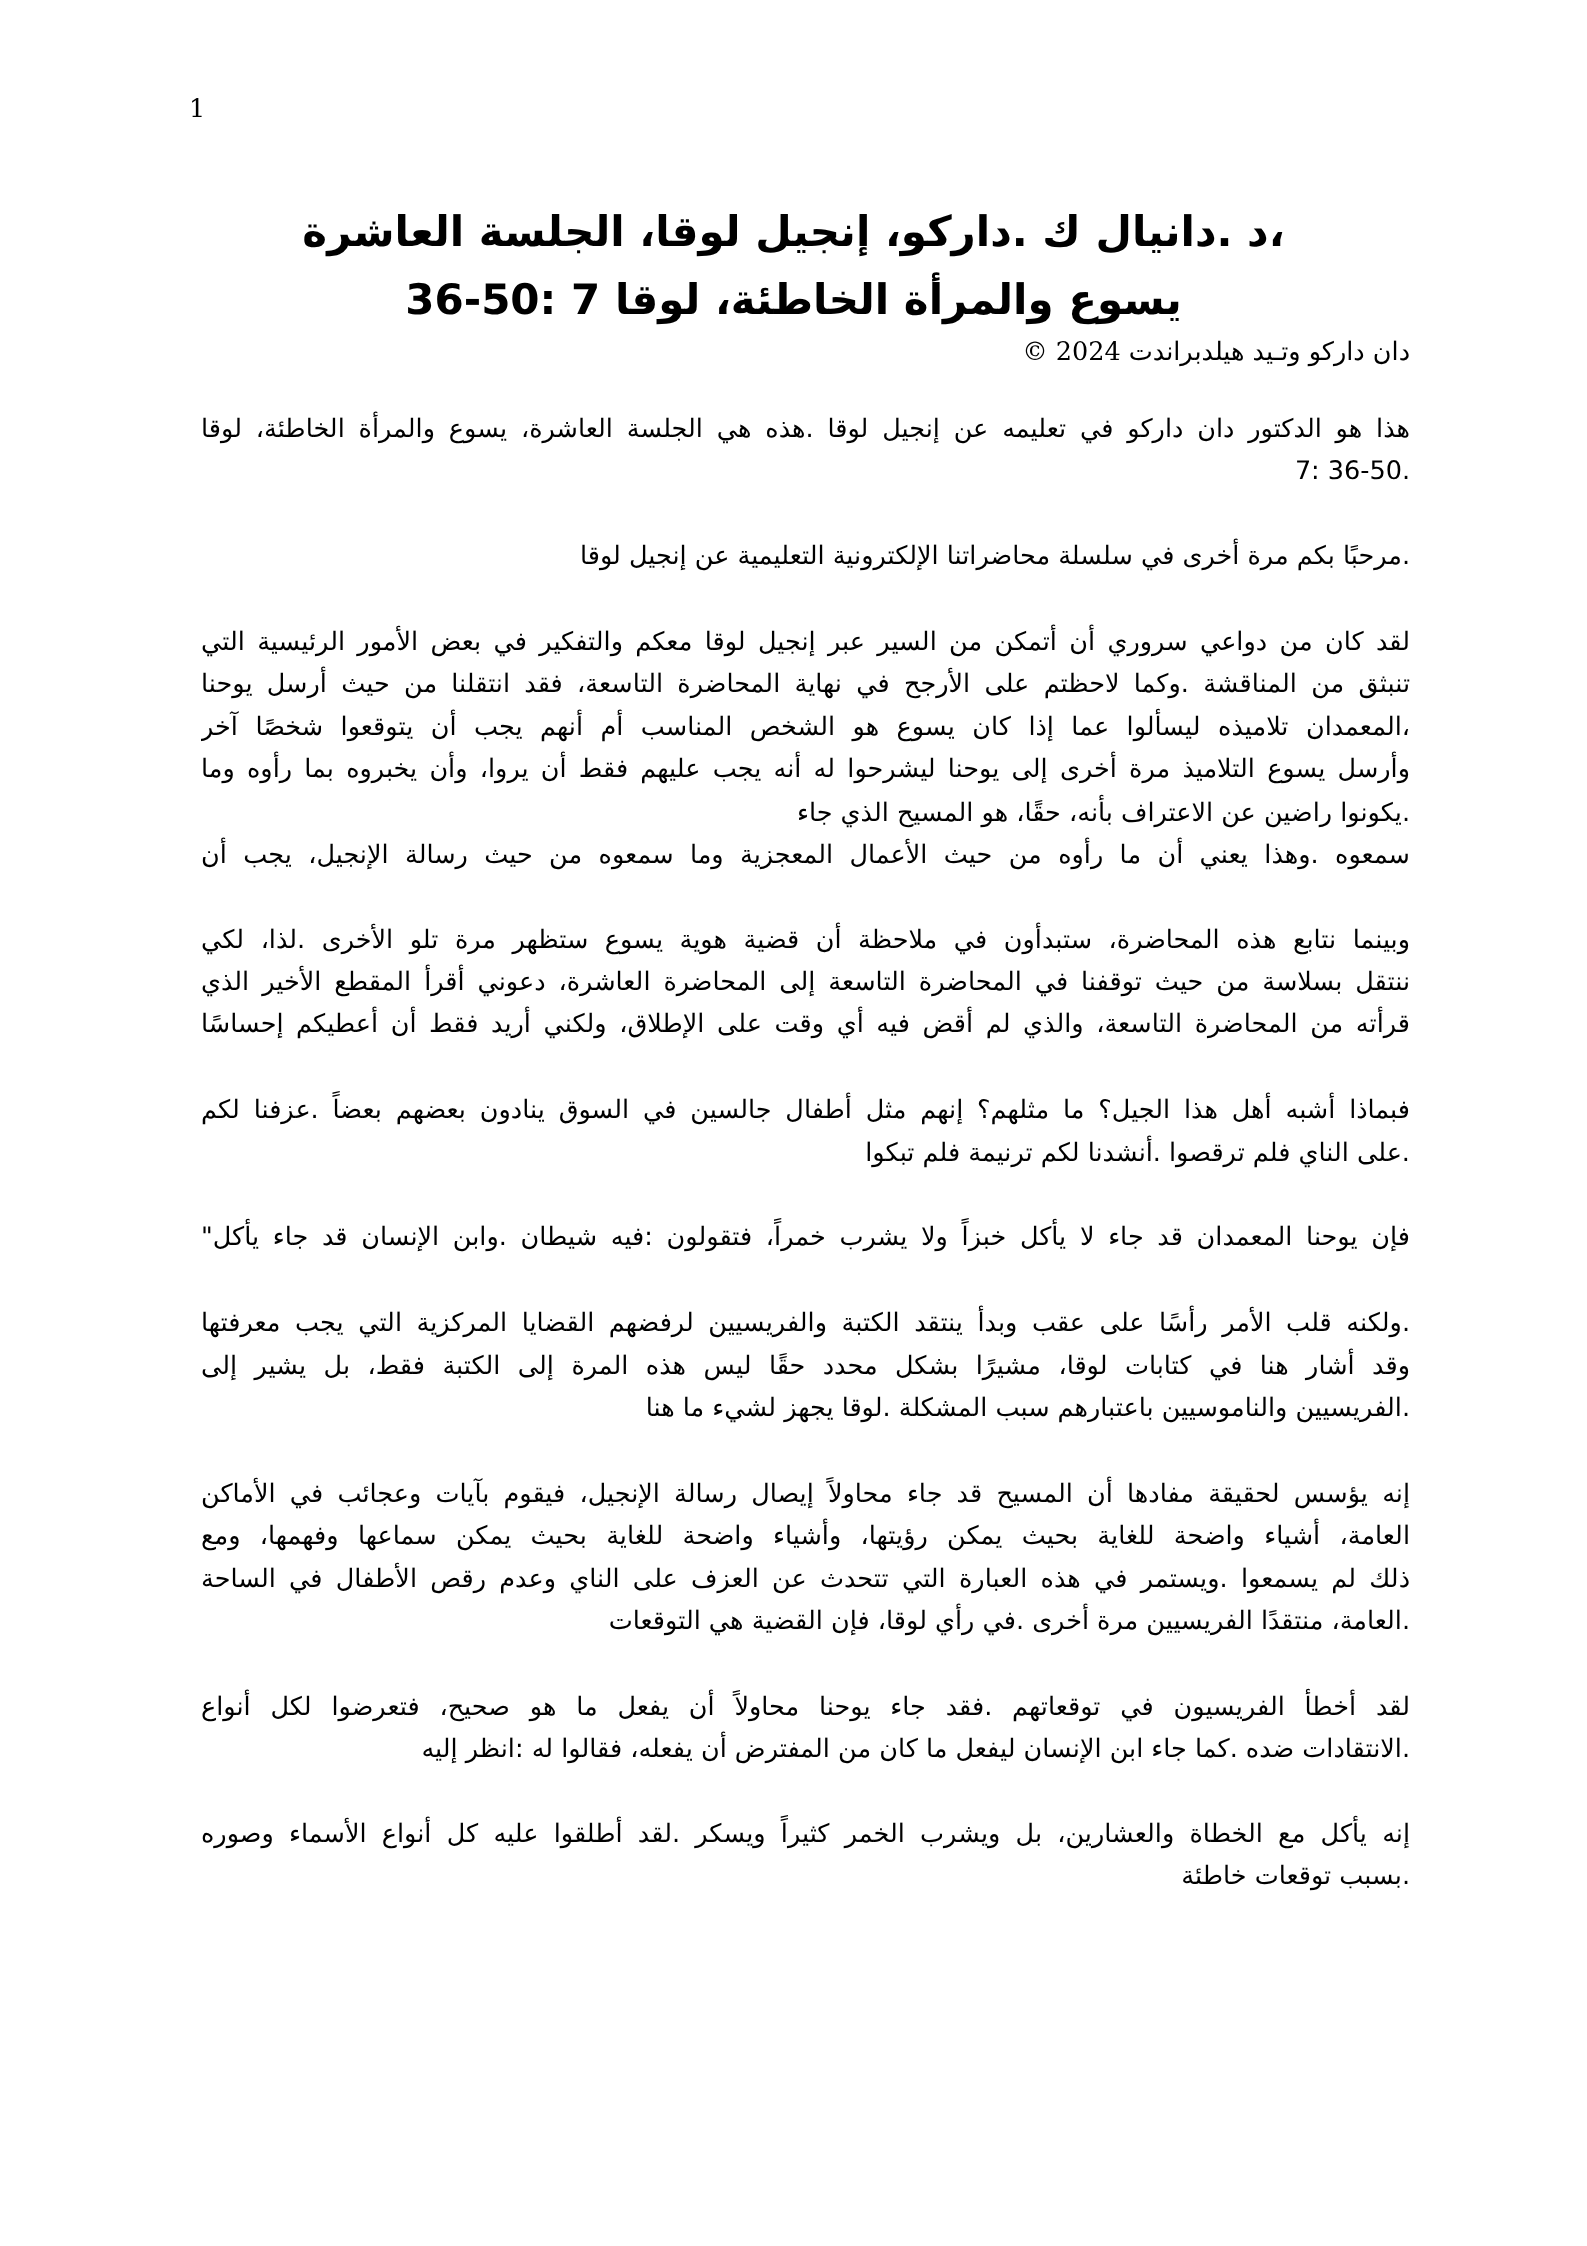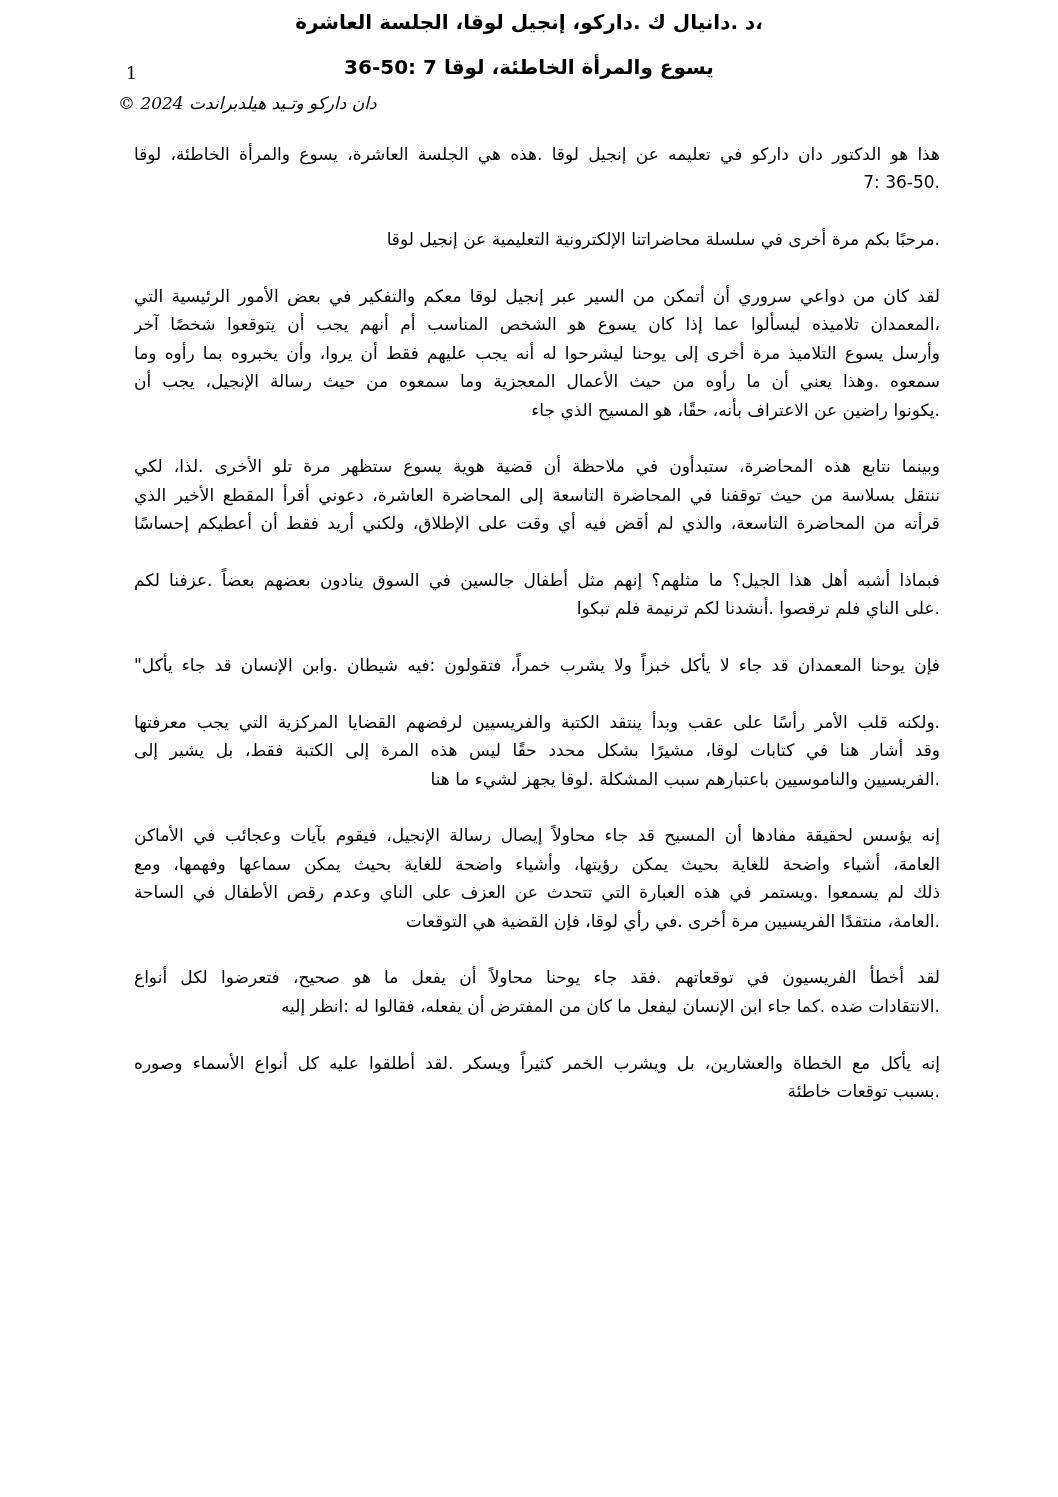--- a/index.html
+++ b/index.html
@@ -15,32 +15,32 @@
     position:absolute; top:62px; left:126px;
     font-family:"DejaVu Serif","DejaVu Sans",serif;
     font-size:17px; line-height:22px;
     direction:ltr;
   }
   .content {
     position:absolute; top:0; left:118px; width:822px;
     direction:rtl;
   }
   .title {
+    margin-top:132px;
     text-align:center;
     font-weight:bold;
-    font-size:20px;
+    font-size:28px;
     line-height:45px;
   }
   .copyright {
-    text-align:left;
+    text-align:right;
     font-family:"DejaVu Serif","DejaVu Sans",serif;
     font-size:17px;
     line-height:26px;
     letter-spacing:1px;
-    font-style:italic;
   }
   .paras { margin-top:24px;margin-left:16px; }
   .para { margin:0 0 28.4px 0; font-size:17px; }
   .ln {
     line-height:28.4px;
     height:28.4px;
     overflow:hidden;
     text-align:justify;
     text-align-last:justify;
   }
@@ -63,24 +63,25 @@
     <div class="paras" id="paragraphs">
         <div class="para">
           <div class="ln">هذا هو الدكتور دان داركو في تعليمه عن إنجيل لوقا .هذه هي الجلسة العاشرة، يسوع والمرأة الخاطئة، لوقا</div>
           <div class="ln last" dir="ltr">7: 36-50.</div>
         </div>
         <div class="para">
           <div class="ln last">.مرحبًا بكم مرة أخرى في سلسلة محاضراتنا الإلكترونية التعليمية عن إنجيل لوقا</div>
         </div>
         <div class="para">
           <div class="ln">لقد كان من دواعي سروري أن أتمكن من السير عبر إنجيل لوقا معكم والتفكير في بعض الأمور الرئيسية التي</div>
+          <div class="ln">تنبثق من المناقشة .وكما لاحظتم على الأرجح في نهاية المحاضرة التاسعة، فقد انتقلنا من حيث أرسل يوحنا</div>
           <div class="ln">،المعمدان تلاميذه ليسألوا عما إذا كان يسوع هو الشخص المناسب أم أنهم يجب أن يتوقعوا شخصًا آخر</div>
           <div class="ln">وأرسل يسوع التلاميذ مرة أخرى إلى يوحنا ليشرحوا له أنه يجب عليهم فقط أن يروا، وأن يخبروه بما رأوه وما</div>
+          <div class="ln last">.يكونوا راضين عن الاعتراف بأنه، حقًا، هو المسيح الذي جاء</div>
           <div class="ln">سمعوه .وهذا يعني أن ما رأوه من حيث الأعمال المعجزية وما سمعوه من حيث رسالة الإنجيل، يجب أن</div>
-          <div class="ln last">.يكونوا راضين عن الاعتراف بأنه، حقًا، هو المسيح الذي جاء</div>
         </div>
         <div class="para">
           <div class="ln">وبينما نتابع هذه المحاضرة، ستبدأون في ملاحظة أن قضية هوية يسوع ستظهر مرة تلو الأخرى .لذا، لكي</div>
           <div class="ln">ننتقل بسلاسة من حيث توقفنا في المحاضرة التاسعة إلى المحاضرة العاشرة، دعوني أقرأ المقطع الأخير الذي</div>
           <div class="ln">قرأته من المحاضرة التاسعة، والذي لم أقض فيه أي وقت على الإطلاق، ولكني أريد فقط أن أعطيكم إحساسًا</div>
         </div>
         <div class="para">
           <div class="ln">فبماذا أشبه أهل هذا الجيل؟ ما مثلهم؟ إنهم مثل أطفال جالسين في السوق ينادون بعضهم بعضاً .عزفنا لكم</div>
           <div class="ln last">.على الناي فلم ترقصوا .أنشدنا لكم ترنيمة فلم تبكوا</div>
         </div>

